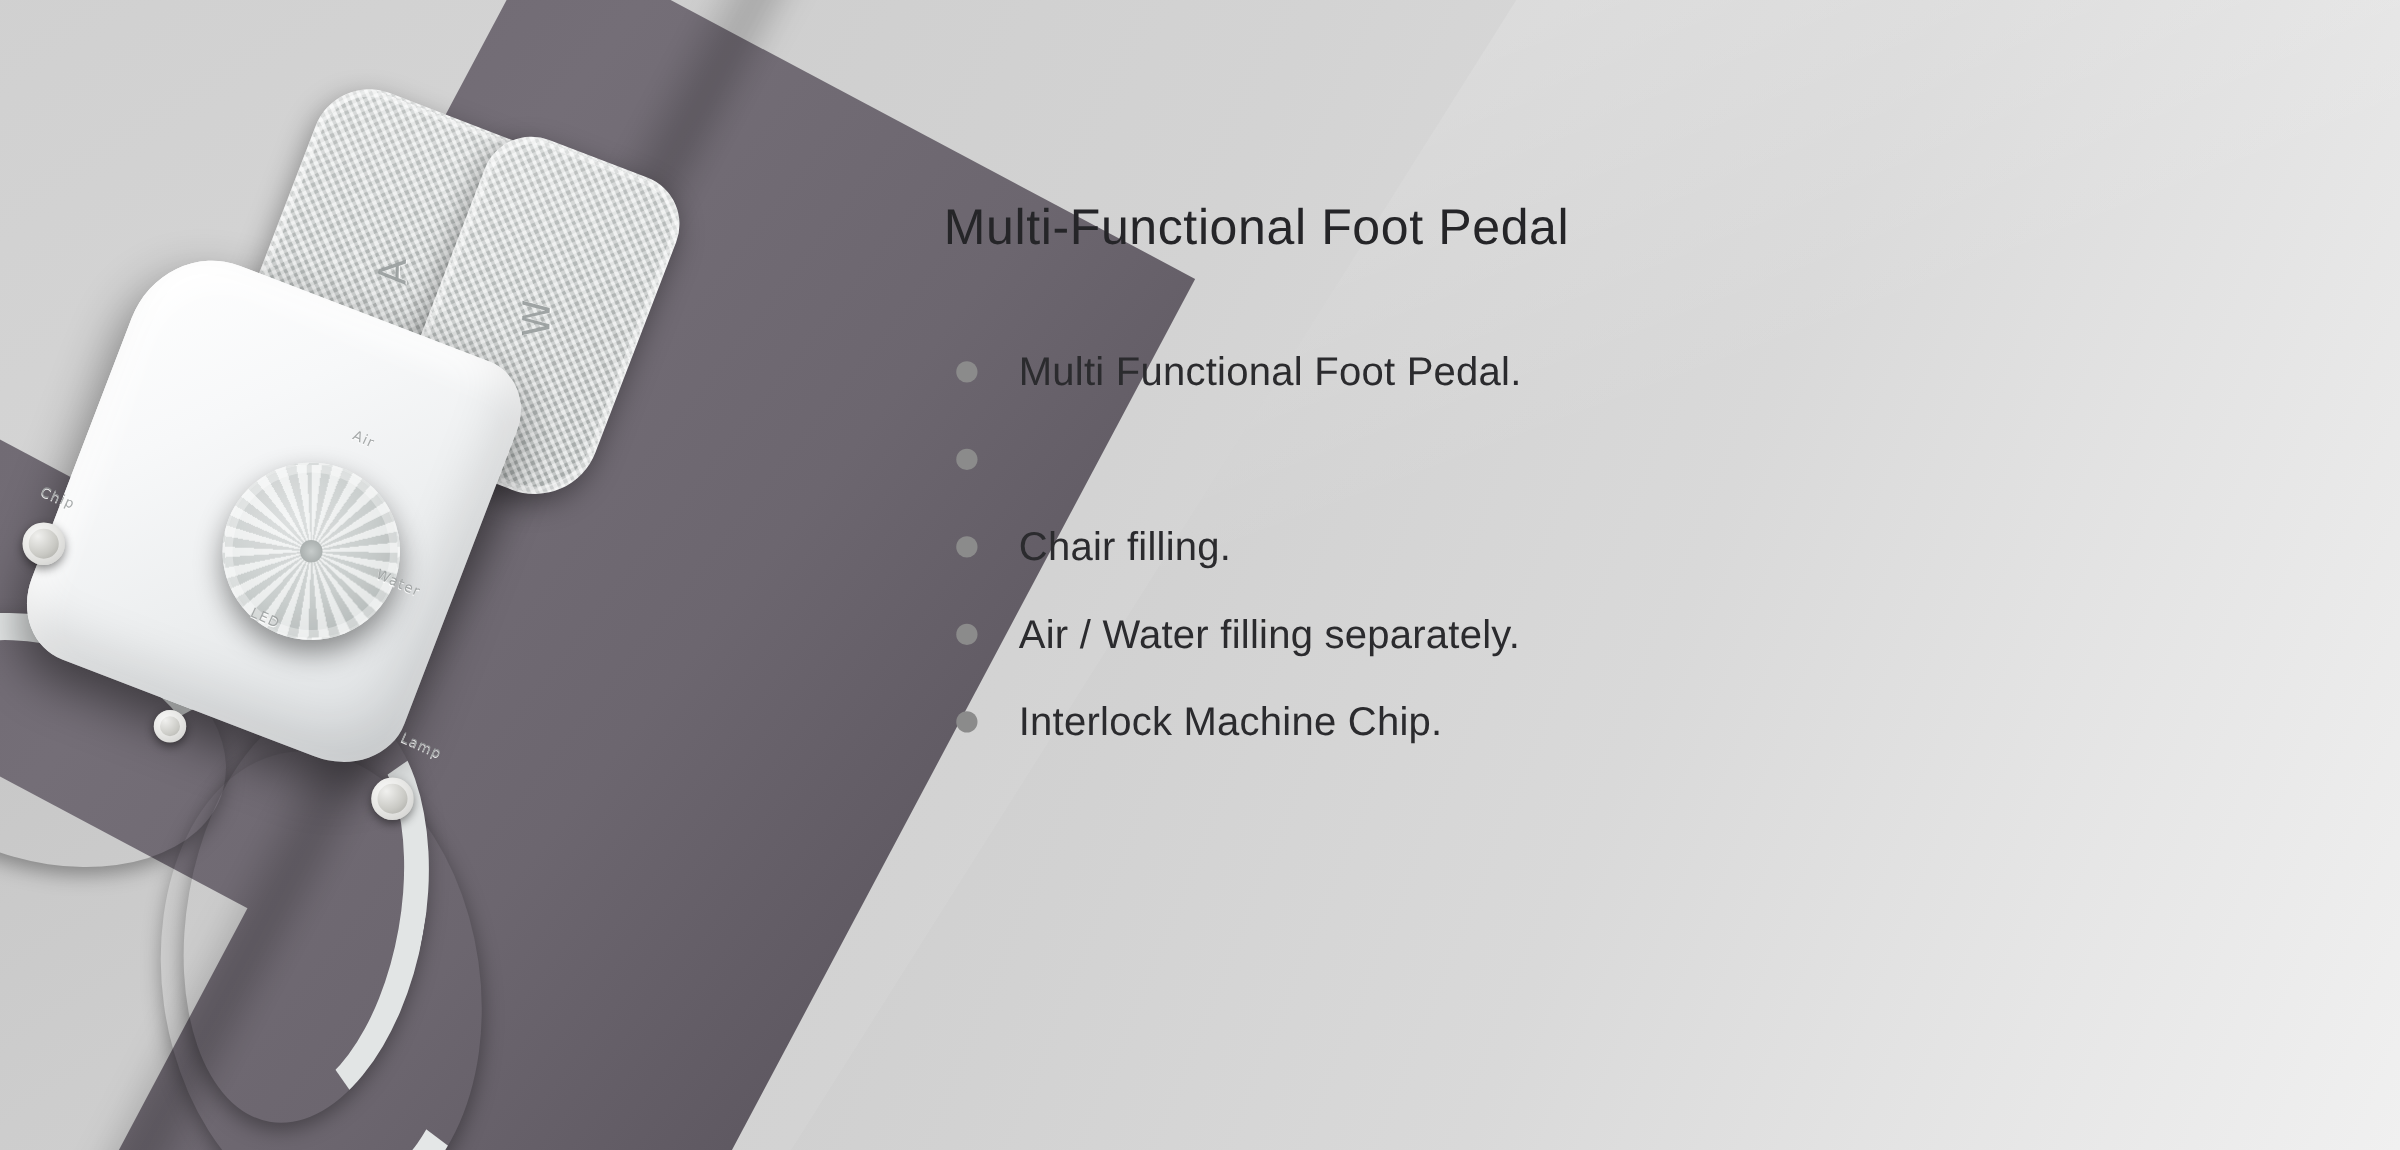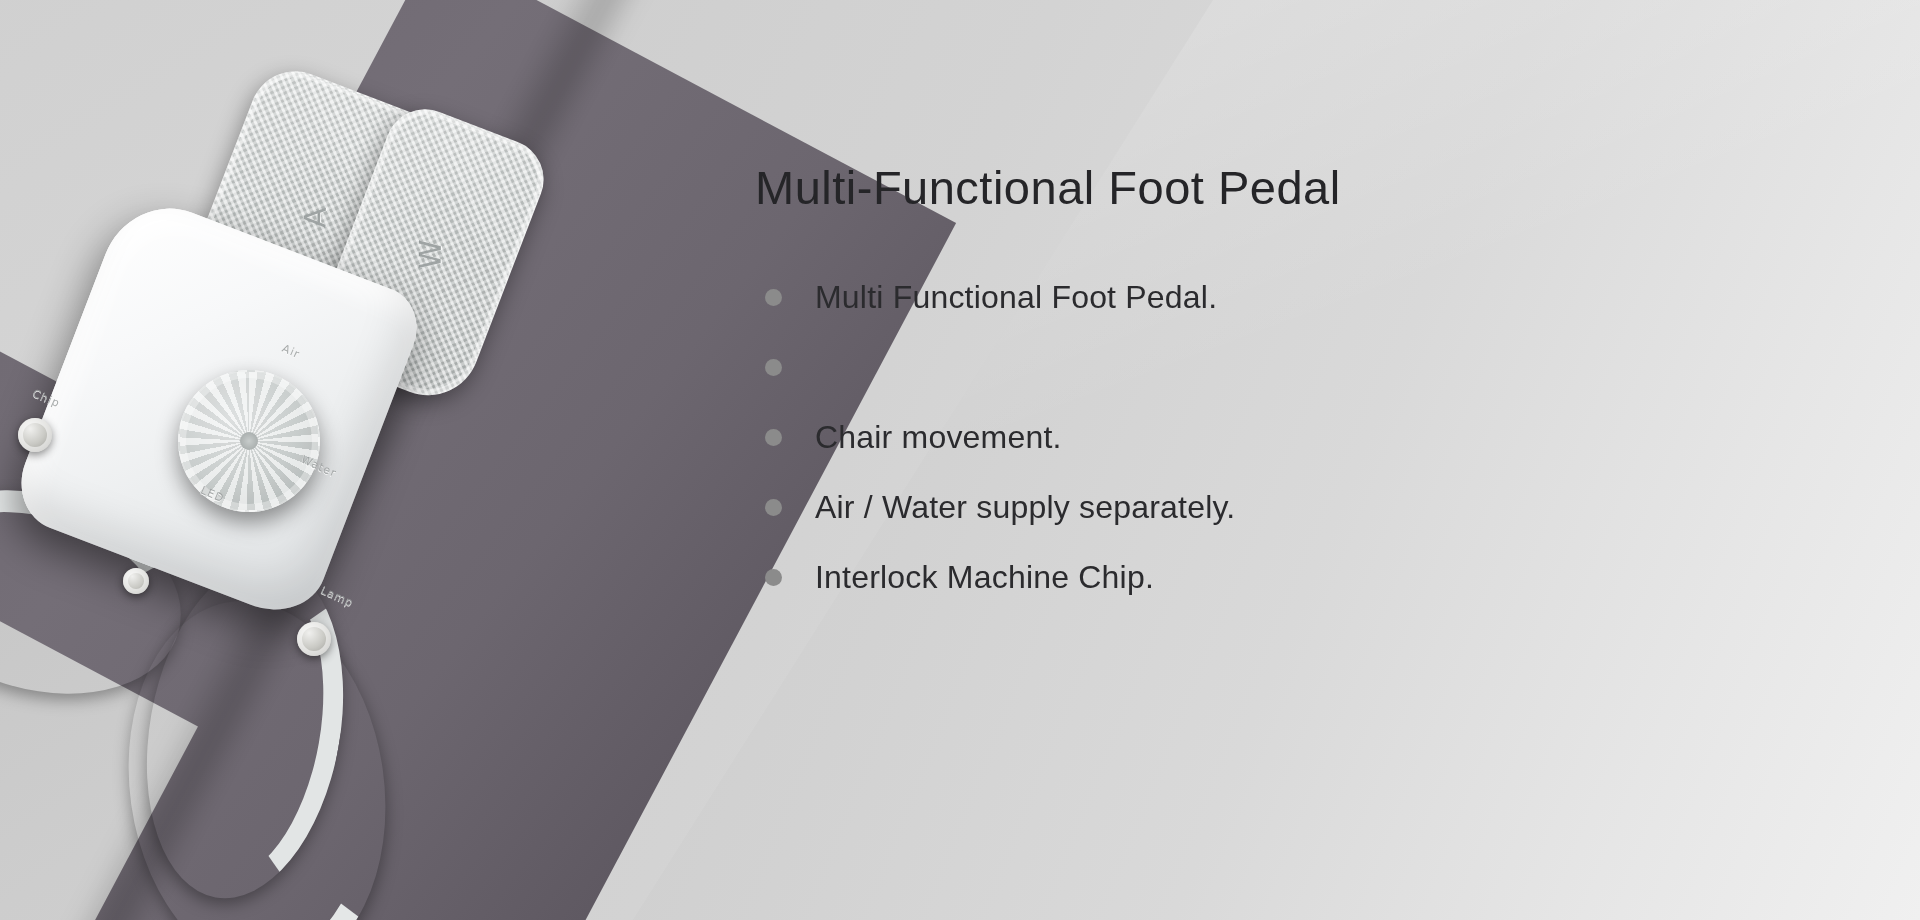--- a/index.html
+++ b/index.html
@@ -128,21 +128,21 @@
   .emboss{
     position:absolute;font-size:11px;color:rgba(150,155,155,.85);
     text-shadow:0 1px 0 rgba(255,255,255,.85);letter-spacing:1px;
   }
 
   
   .content{position:absolute;left:752px;top:0;width:1100px;height:920px;}
   .title{
     position:absolute;left:3px;top:160px;
     font-family:"Liberation Sans", sans-serif;
-    font-size:47px;font-weight:300;letter-spacing:.5px;
+    font-size:40px;font-weight:300;letter-spacing:.5px;
     color:#252528;white-space:nowrap;
   }
   .bullets{position:absolute;left:0;top:262px;width:1050px;}
   .bullet-row{
     display:flex;align-items:center;
     height:70px;
     text-align:right;
   }
   .dot{
     width:17px;height:17px;border-radius:50%;
@@ -207,26 +207,26 @@
         <span class="dot"></span>
         <span class="bullet-text">Multi Functional Foot Pedal.</span>
       </div>
 
       <div class="bullet-row">
         <span class="dot"></span>
       </div>
 
       <div class="bullet-row">
         <span class="dot"></span>
-        <span class="bullet-text">Chair movement.</span>
-      </div>
-
-      <div class="bullet-row">
-        <span class="dot"></span>
-        <span class="bullet-text">Air / Water supply separately.</span>
+        <span class="bullet-text">Chair filling.</span>
+      </div>
+
+      <div class="bullet-row">
+        <span class="dot"></span>
+        <span class="bullet-text">Air / Water filling separately.</span>
       </div>
 
       <div class="bullet-row">
         <span class="dot"></span>
         <span class="bullet-text">Interlock Machine Chip.</span>
       </div>
 
     </div>
   </div>
 </div>

